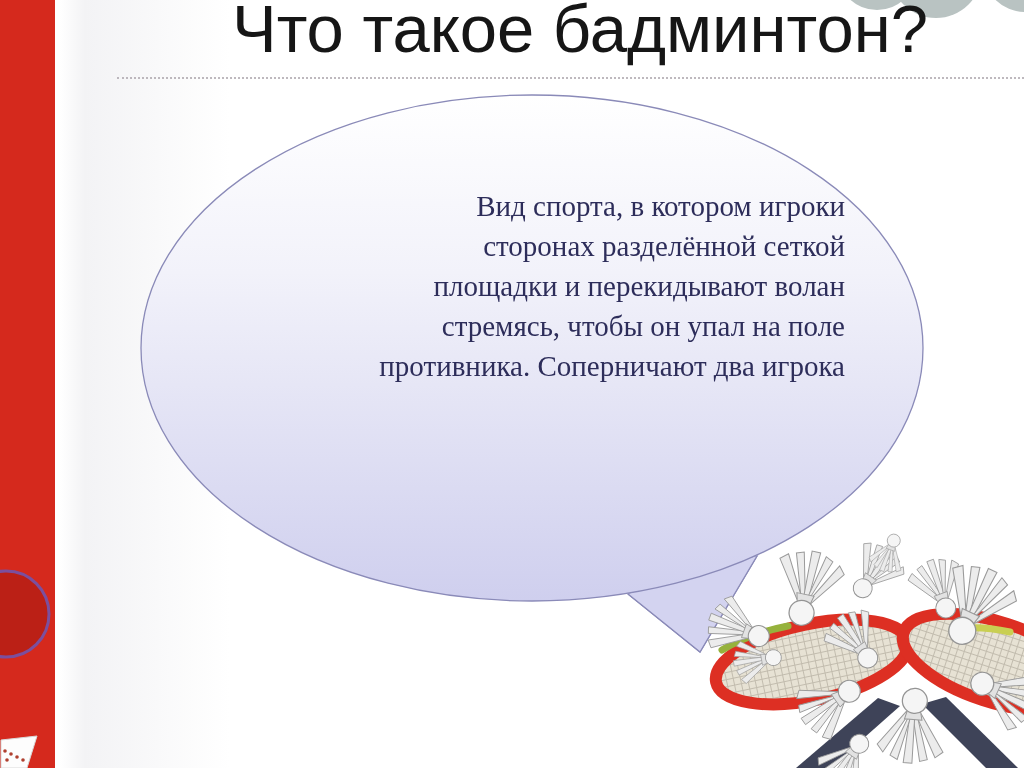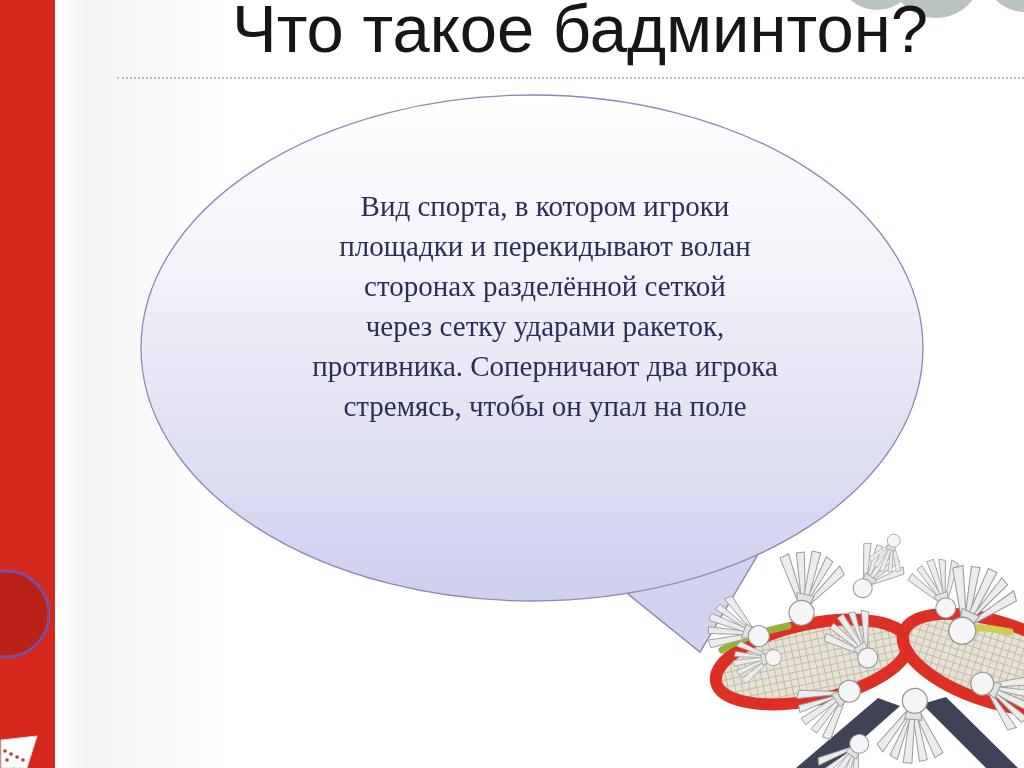--- a/index.html
+++ b/index.html
@@ -10,21 +10,21 @@
   .stripe{position:absolute;left:0;top:0;width:55px;height:768px;background:#d5291d;overflow:hidden;}
   .stripe svg{position:absolute;left:0;top:0;}
   
   .title{position:absolute;left:120px;top:-6px;width:920px;text-align:center;
          font-size:67px;font-weight:400;color:#161616;line-height:70px;letter-spacing:0px;white-space:nowrap;}
   
   .divider{position:absolute;left:117px;right:0;top:77px;height:0;border-top:2px dotted #b3adb3;opacity:.85;}
   
   .layer{position:absolute;left:0;top:0;width:1024px;height:768px;pointer-events:none;}
   
-  .bubble-text{position:absolute;left:245px;top:186px;width:600px;text-align:center;
+  .bubble-text{position:absolute;left:245px;top:186px;width:600px;text-align:right;
                font-family:"Liberation Serif","DejaVu Serif",serif;font-size:29px;line-height:40px;
                color:#2d2d5a;}
   .bubble-text div{white-space:nowrap;}
   
   .sk{fill:#ececec;stroke:#9a9a9a;stroke-width:.8;}
   .cork{fill:#e2e2e2;stroke:#999999;stroke-width:.8;}
   .ball{fill:#f5f5f5;stroke:#949494;stroke-width:1;}
 </style>
 </head>
 <body>
@@ -47,25 +47,24 @@
     </g>
 
     <path d="M628,594 L700,652 L757,556 Z" transform="translate(0,0)" fill="#d3d3f0" stroke="#8a8ab8" stroke-width="1.3" style="transform-box:fill-box"></path>
     <path d="M628,594 L700,652 L757,556" fill="#d3d3f0" stroke="#8a8ab8" stroke-width="1.3"></path>
 
     <ellipse cx="532" cy="348" rx="391" ry="253" fill="url(#bubbleGrad)" stroke="#8a8ab8" stroke-width="1.3"></ellipse>
   </svg>
 
   <div class="bubble-text">
     <div>Вид спорта, в котором игроки</div>
+    <div>сторонах разделённой сеткой</div>
     <div>площадки и перекидывают волан</div>
-    <div>сторонах разделённой сеткой</div>
-    <div>через сетку ударами ракеток,</div>
+    <div>стремясь, чтобы он упал на поле</div>
     <div>противника. Соперничают два игрока</div>
-    <div>стремясь, чтобы он упал на поле</div>
   </div>
 
   <svg class="layer" viewBox="0 0 1024 768">
     <defs>
       <pattern id="strings" width="7" height="7" patternUnits="userSpaceOnUse">
         <rect width="7" height="7" fill="#e7e2d4"></rect>
         <path d="M0,3.5 H7 M3.5,0 V7" stroke="#c2bcae" stroke-width="1"></path>
       </pattern>
       <g id="shuttle">
         <path class="sk" d="M-6,7 L-26,-22 L-20,-27 L-3,4 Z"></path>

